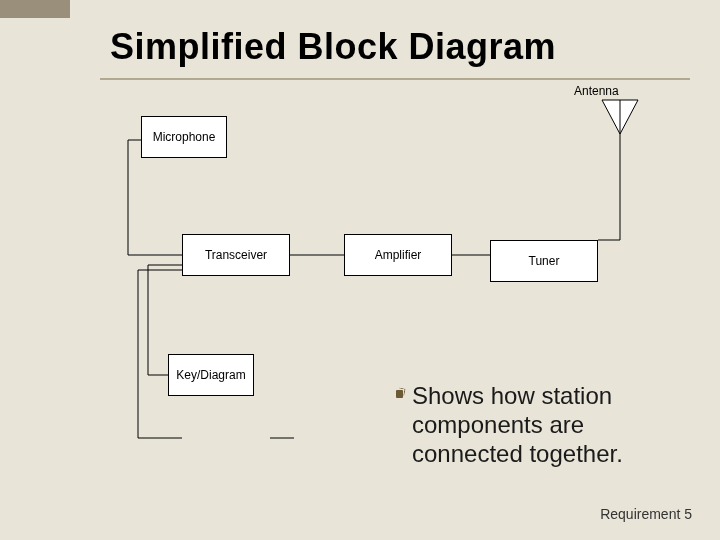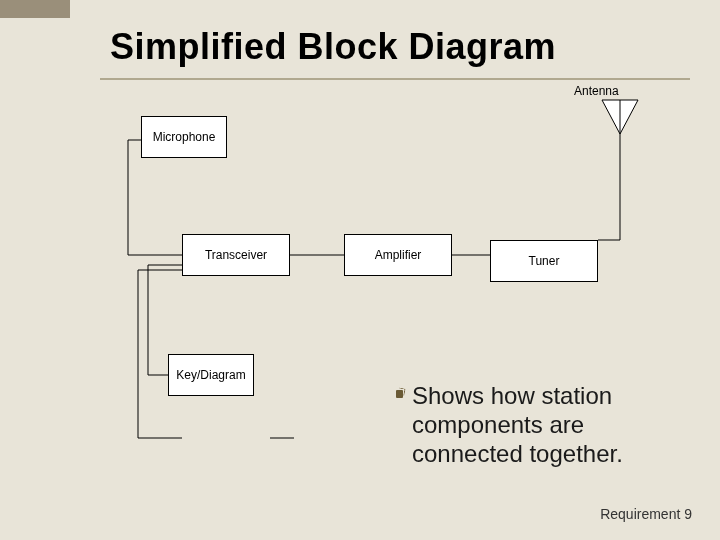--- a/index.html
+++ b/index.html
@@ -146,13 +146,13 @@
     <span>Key/Diagram</span>
   </div>
 
 
 
   <div class="bullet" style="left:396px; top:388px;"></div>
   <div class="desc" style="left:412px; top:382px; width:260px;">Shows how station components are connected together.</div>
 
 </div>
 
-<div class="footer">Requirement  9</div>
+<div class="footer">Requirement  5</div>
 
 </body></html>

